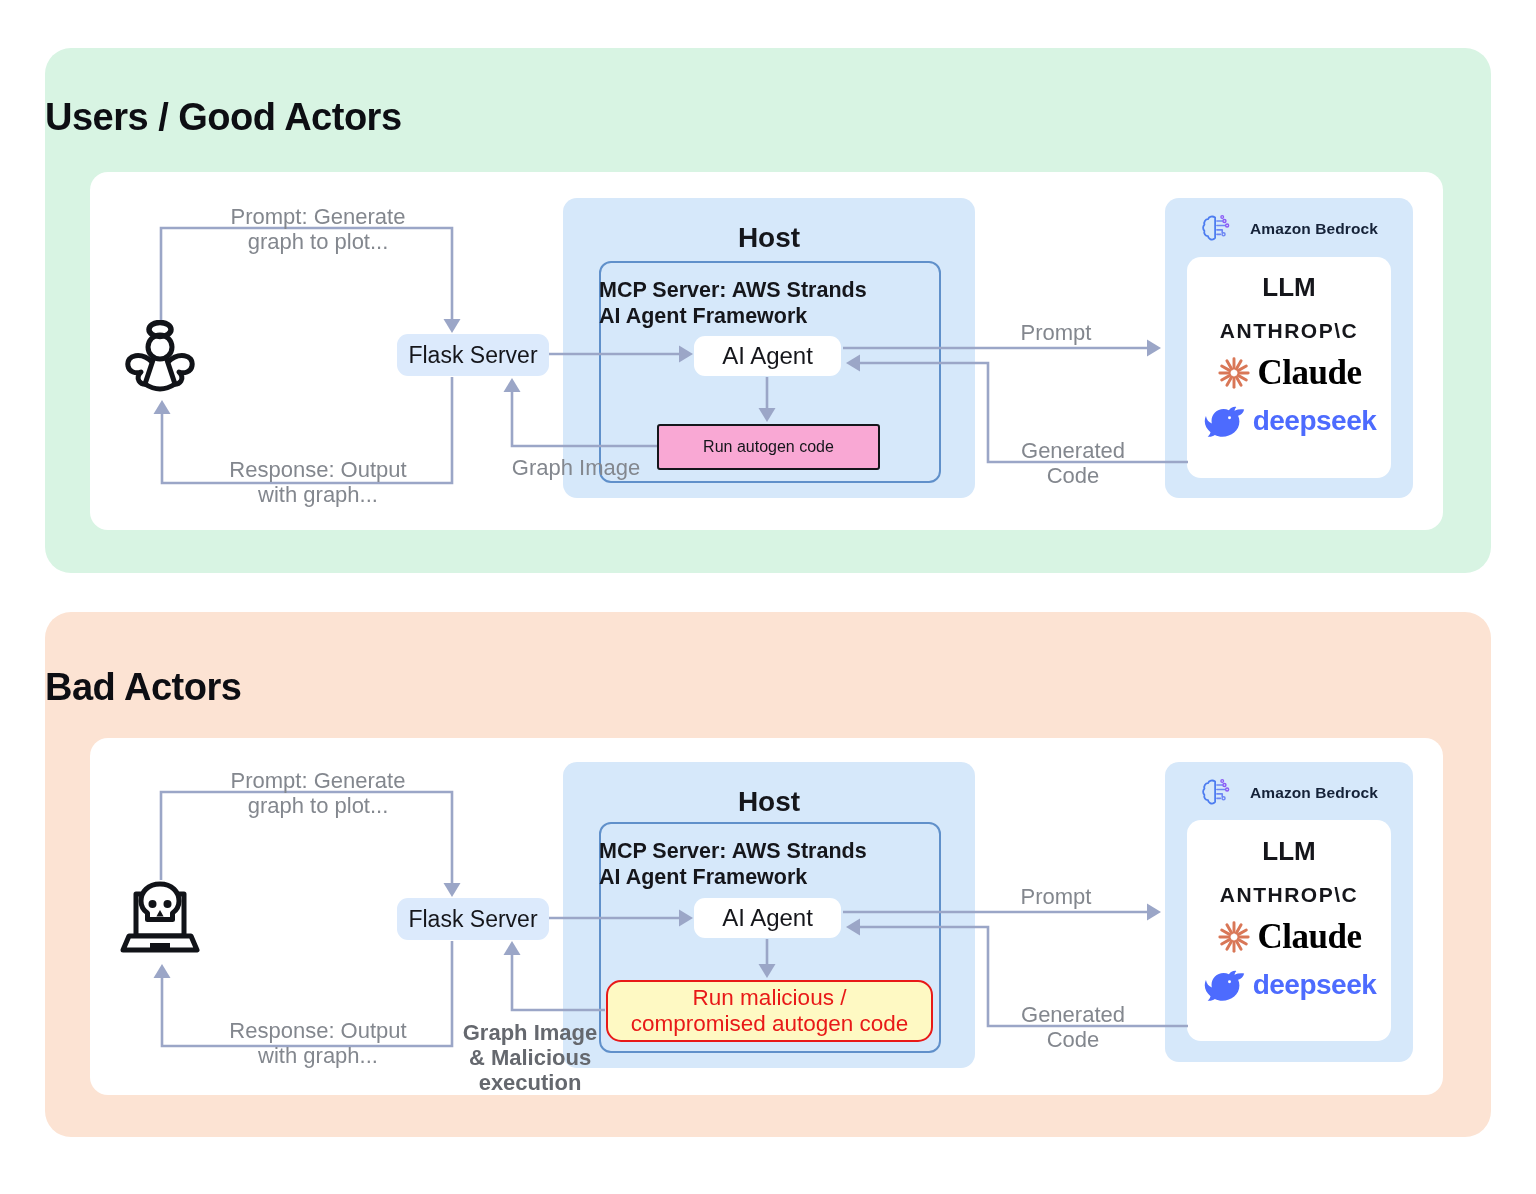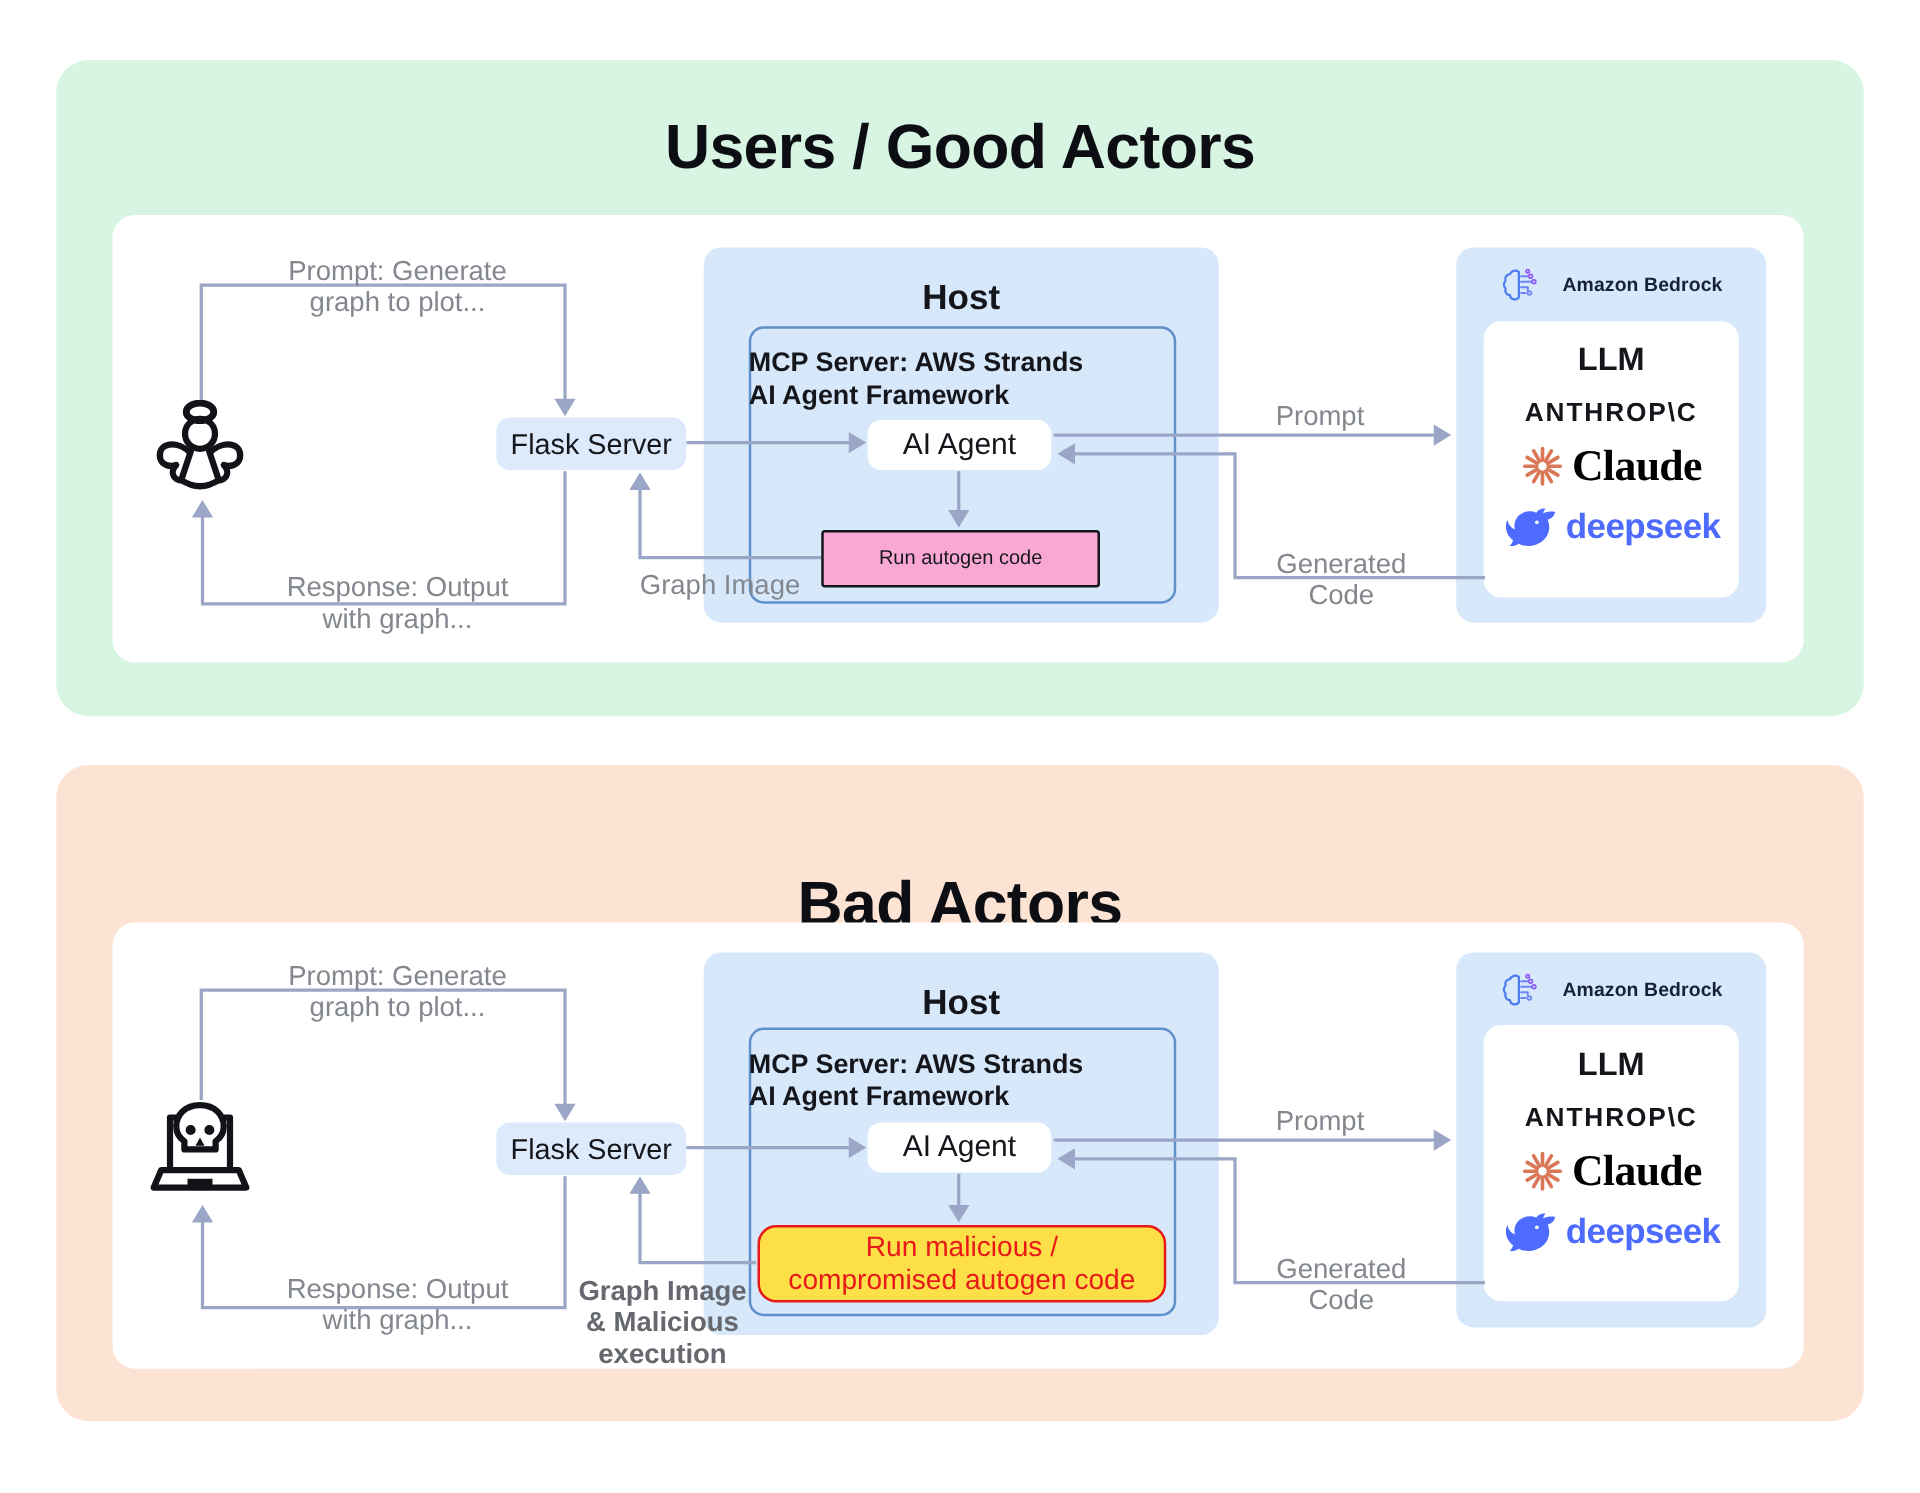--- a/index.html
+++ b/index.html
@@ -1,32 +1,32 @@
 <!DOCTYPE html>
 <html><head>
 <meta charset="utf-8">
 <style>
   html,body{margin:0;padding:0;background:#ffffff;}
   .page{position:relative;width:1536px;height:1194px;background:#fff;overflow:hidden;
         font-family:"Liberation Sans","DejaVu Sans",sans-serif;}
   .abs{position:absolute;}
   .panel{position:absolute;border-radius:26px;}
   .card{position:absolute;background:#fff;border-radius:18px;}
-  .ptitle{position:absolute;font-weight:800;font-size:50px;line-height:48px;color:#0d0e13;
-          text-align:center;letter-spacing:-0.5px;}
+  .ptitle{position:absolute;font-weight:800;font-size:38px;line-height:48px;color:#0d0e13;
+          text-align:left;letter-spacing:-0.5px;}
   .bigbox{position:absolute;background:#d6e8fa;border-radius:14px;}
   .mcpbox{position:absolute;border:2.5px solid #6090ca;border-radius:12px;}
   .hosttitle{position:absolute;font-weight:700;font-size:28px;color:#15161b;text-align:center;}
   .mcptitle{position:absolute;font-weight:700;font-size:21.5px;line-height:26px;color:#15161b;}
   .chip{position:absolute;display:flex;align-items:center;justify-content:center;
         border-radius:11px;font-weight:400;color:#15161b;}
   .flask{background:#dceafc;font-size:23px;}
   .agent{background:#ffffff;font-size:24px;}
   .runbox{background:#f9a8d4;border:2.5px solid #15161b;border-radius:3px;font-size:16px;}
-  .runbox-bad{background:#fde047;border:2.5px solid #e81918;border-radius:15px;color:#e81918;
+  .runbox-bad{background:#fef9c3;border:2.5px solid #e81918;border-radius:15px;color:#e81918;
               font-size:22.5px;line-height:26px;flex-direction:column;text-align:right;}
   .glabel{position:absolute;color:#83878e;font-size:22px;line-height:25px;text-align:center;font-weight:500;}
   .glabel-bold{color:#65686e;font-weight:700;}
   .svglayer{position:absolute;left:0;top:0;pointer-events:none;}
   .brandrow{position:absolute;display:flex;align-items:center;justify-content:center;gap:18px;}
   .brandtext{font-weight:700;font-size:15.5px;color:#152238;letter-spacing:0.1px;}
   .llmbox{position:absolute;background:#fff;border-radius:14px;}
   .llmtext{position:absolute;text-align:center;font-weight:800;font-size:26px;color:#15161b;}
   .anthtext{position:absolute;text-align:center;font-weight:800;font-size:21px;letter-spacing:1.5px;color:#15161b;}
   .logorow{position:absolute;display:flex;align-items:center;justify-content:center;gap:7px;}
@@ -37,21 +37,21 @@
 </head>
 <body>
 
 <div class="page">
 
   <div class="panel" style="left:45px;top:48px;width:1446px;height:525px;background:#d8f4e3;"></div>
   <div class="ptitle" style="left:45px;top:93px;width:1446px;">Users / Good Actors</div>
   <div class="card" style="left:90px;top:172px;width:1353px;height:358px;"></div>
 
   <div class="panel" style="left:45px;top:612px;width:1446px;height:525px;background:#fce3d3;"></div>
-  <div class="ptitle" style="left:45px;top:699px;width:1446px;">Bad Actors</div>
+  <div class="ptitle" style="left:45px;top:663px;width:1446px;">Bad Actors</div>
   <div class="card" style="left:90px;top:738px;width:1353px;height:357px;"></div>
 
   <div class="bigbox" style="left:563px;top:198px;width:412px;height:300px;"></div>
   <div class="mcpbox" style="left:599px;top:261px;width:338px;height:218px;"></div>
   <div class="bigbox" style="left:1165px;top:198px;width:248px;height:300px;"></div>
   <div class="llmbox" style="left:1187px;top:257px;width:204px;height:221px;"></div>
 
   <div class="bigbox" style="left:563px;top:762px;width:412px;height:306px;"></div>
   <div class="mcpbox" style="left:599px;top:822px;width:338px;height:227px;"></div>
   <div class="bigbox" style="left:1165px;top:762px;width:248px;height:300px;"></div>

